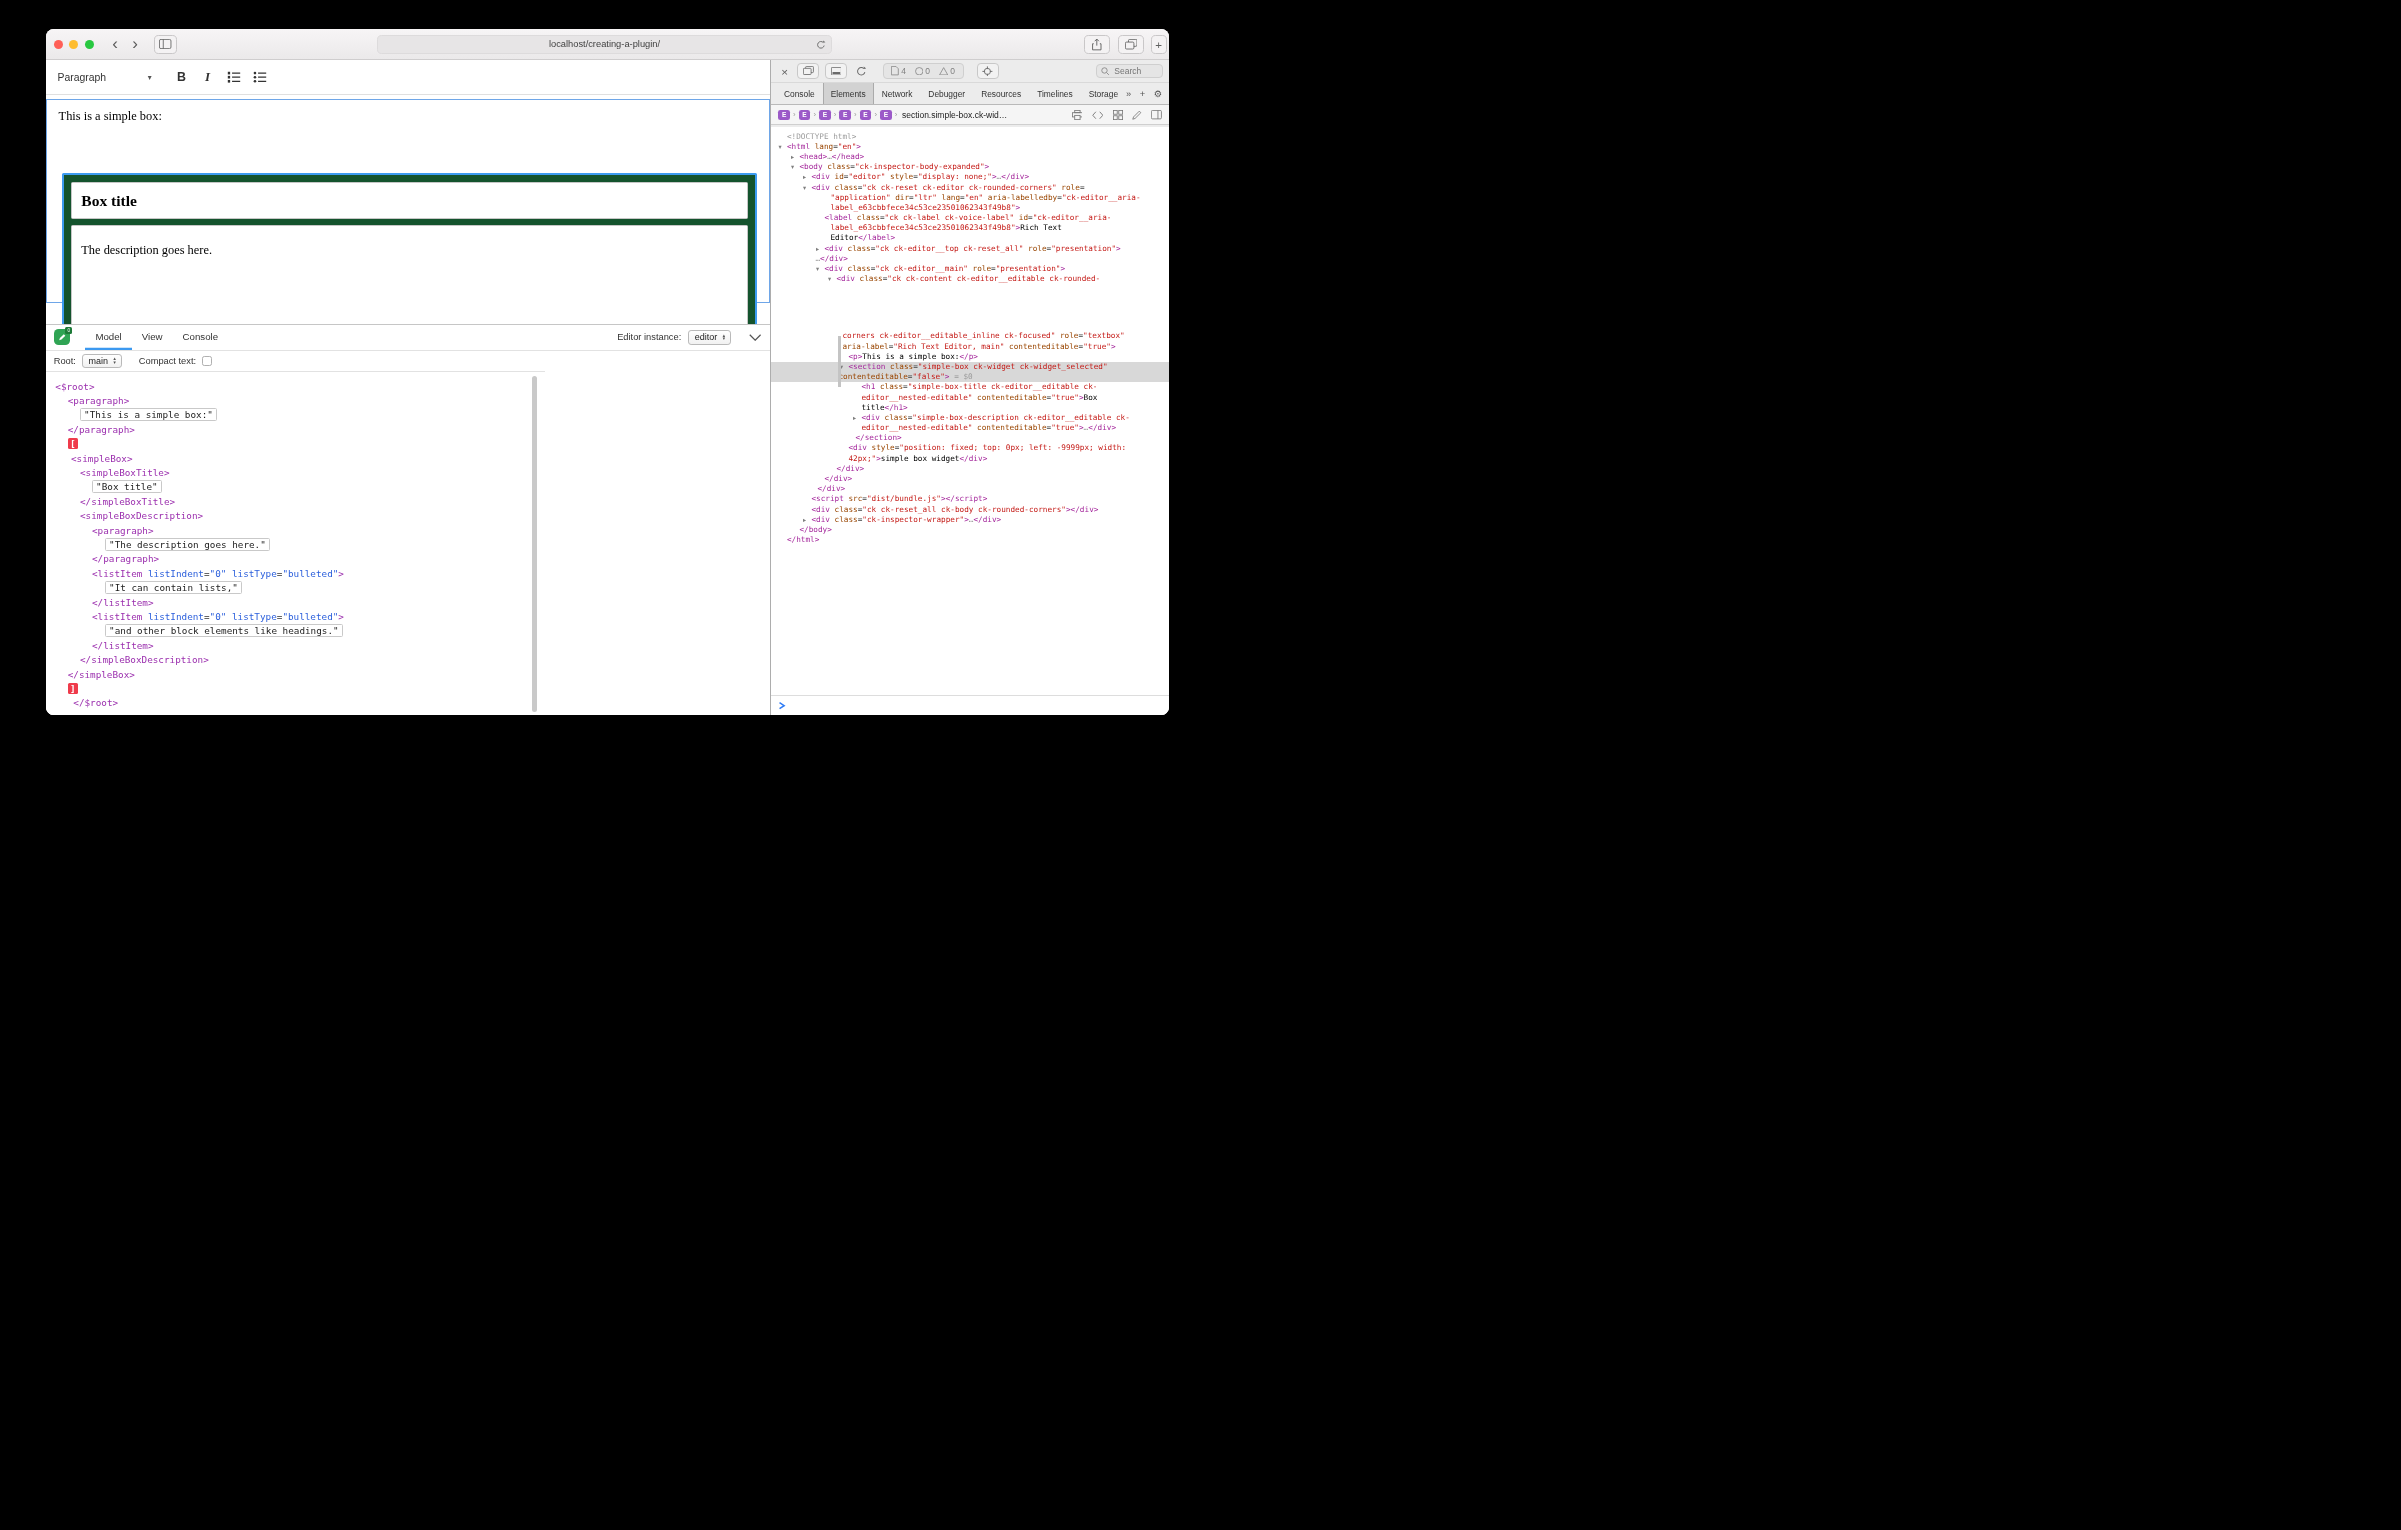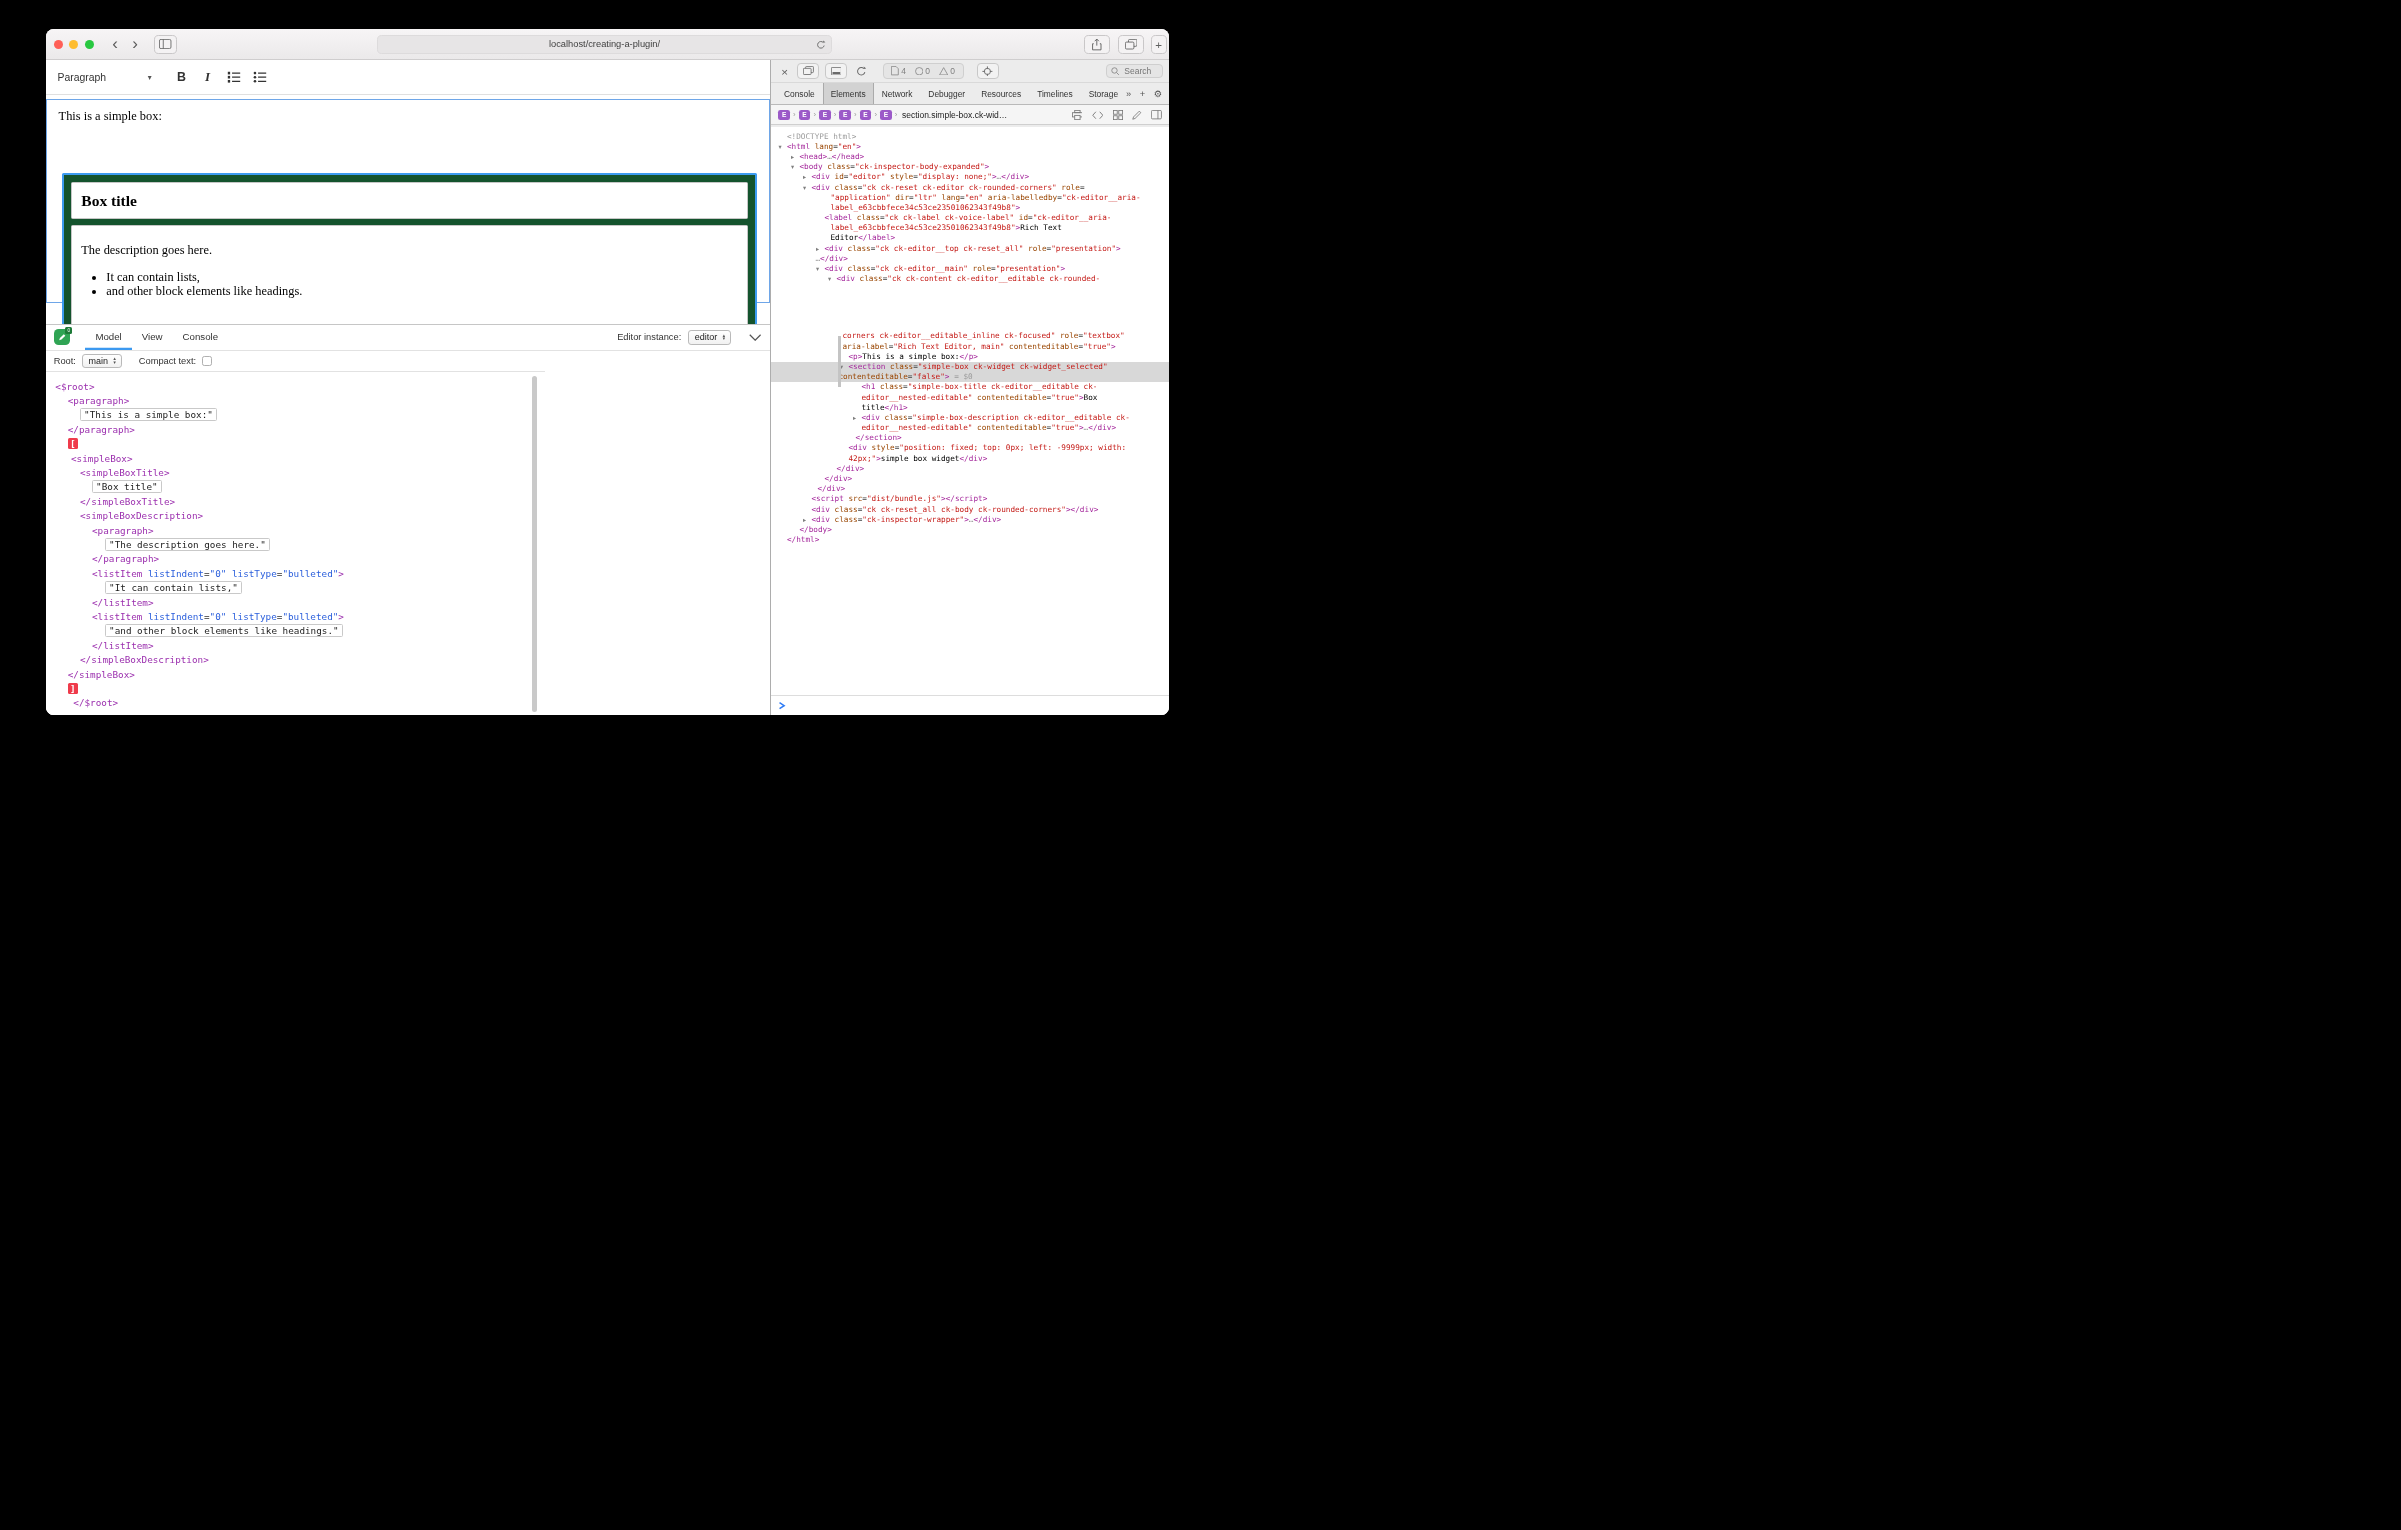--- a/index.html
+++ b/index.html
@@ -88,21 +88,21 @@
   
   .dt-toolbar{height:23px;display:flex;align-items:center;padding:0 6.2px;gap:5.4px;background:#ececec;
     border-bottom:0.8px solid #d9d9d9;}
   .dt-x{font-size:11.6px;color:#5f5f5f;width:14px;text-align:center;}
   .dt-btn{width:22.4px;height:16.2px;border:0.8px solid #c8c8c8;border-radius:3.9px;background:#f2f2f2;
     display:flex;align-items:center;justify-content:center;}
   .dt-plain{width:17px;height:16.2px;display:flex;align-items:center;justify-content:center;}
   .dt-badges{margin-left:7.7px;height:16.2px;border:0.8px solid #cfcfcf;border-radius:3.9px;background:#e5e5e5;
     display:flex;align-items:center;padding:0 7.7px;gap:8.5px;color:#7f7f7f;font-size:8.5px;}
   .dt-badge{display:flex;align-items:center;gap:2.3px;}
-  .dt-search{margin-left:auto;width:57px;height:14.7px;border:0.8px solid #cfcfcf;border-radius:3.9px;
+  .dt-search{margin-left:auto;width:67px;height:14.7px;border:0.8px solid #cfcfcf;border-radius:3.9px;
     background:#e5e5e5;display:flex;align-items:center;padding:0 3.9px;gap:3.1px;}
   .dt-search input{border:0;background:transparent;outline:none;width:50px;font-size:8.5px;color:#555;
     font-family:"Liberation Sans",sans-serif;}
   .dt-tabs{height:22.4px;display:flex;align-items:stretch;background:#ececec;border-bottom:0.8px solid #b9b9b9;
     padding-left:4.6px;font-size:8.4px;color:#333;}
   #dt-tabs-list{display:flex;}
   #dt-tabs-list .tab{display:flex;align-items:center;padding:0 7px;border-left:0.8px solid transparent;
     border-right:0.8px solid transparent;}
   #dt-tabs-list .tab.active{background:#d2d2d2;border-color:#aaa;}
   .dt-tabicons{margin-left:auto;display:flex;align-items:center;gap:8.5px;padding-right:7px;color:#555;
@@ -214,24 +214,20 @@
           </span>
         </span>
       </div>
 
       <div class="editable">
         <p class="intro-p">This is a simple box:</p>
         <div class="widget">
           <div class="box-title">Box title</div>
           <div class="box-desc">
             <p>The description goes here.</p>
-            <ul id="content-list">
-                <li>It can contain lists,</li>
-                <li>and other block elements like headings.</li>
-              </ul>
           </div>
         </div>
       </div>
 
       <div class="ckinsp">
         <div class="ck-head">
           <span class="ck-logo">
             <svg width="8.5" height="8.5" viewBox="0 0 11 11">
                 <path d="M1.5 9.5 L2.5 6.5 L7.5 1.5 L9.5 3.5 L4.5 8.5 Z" fill="#fff"></path>
               </svg>

